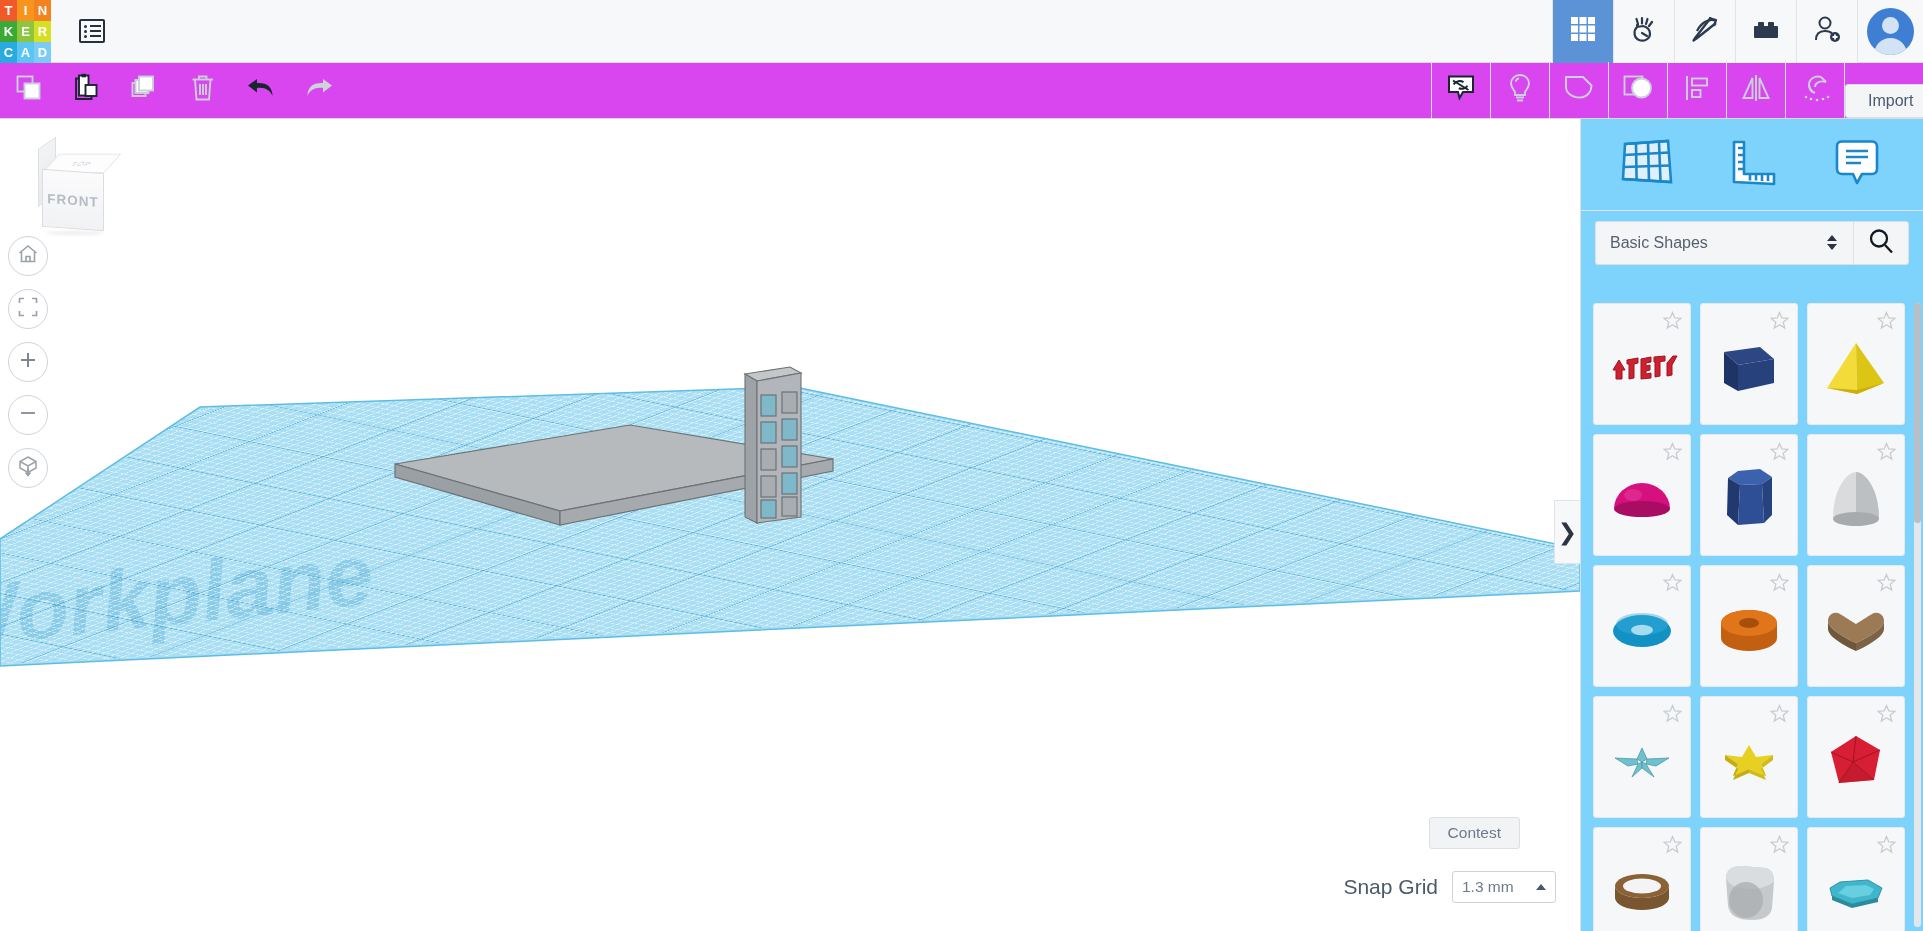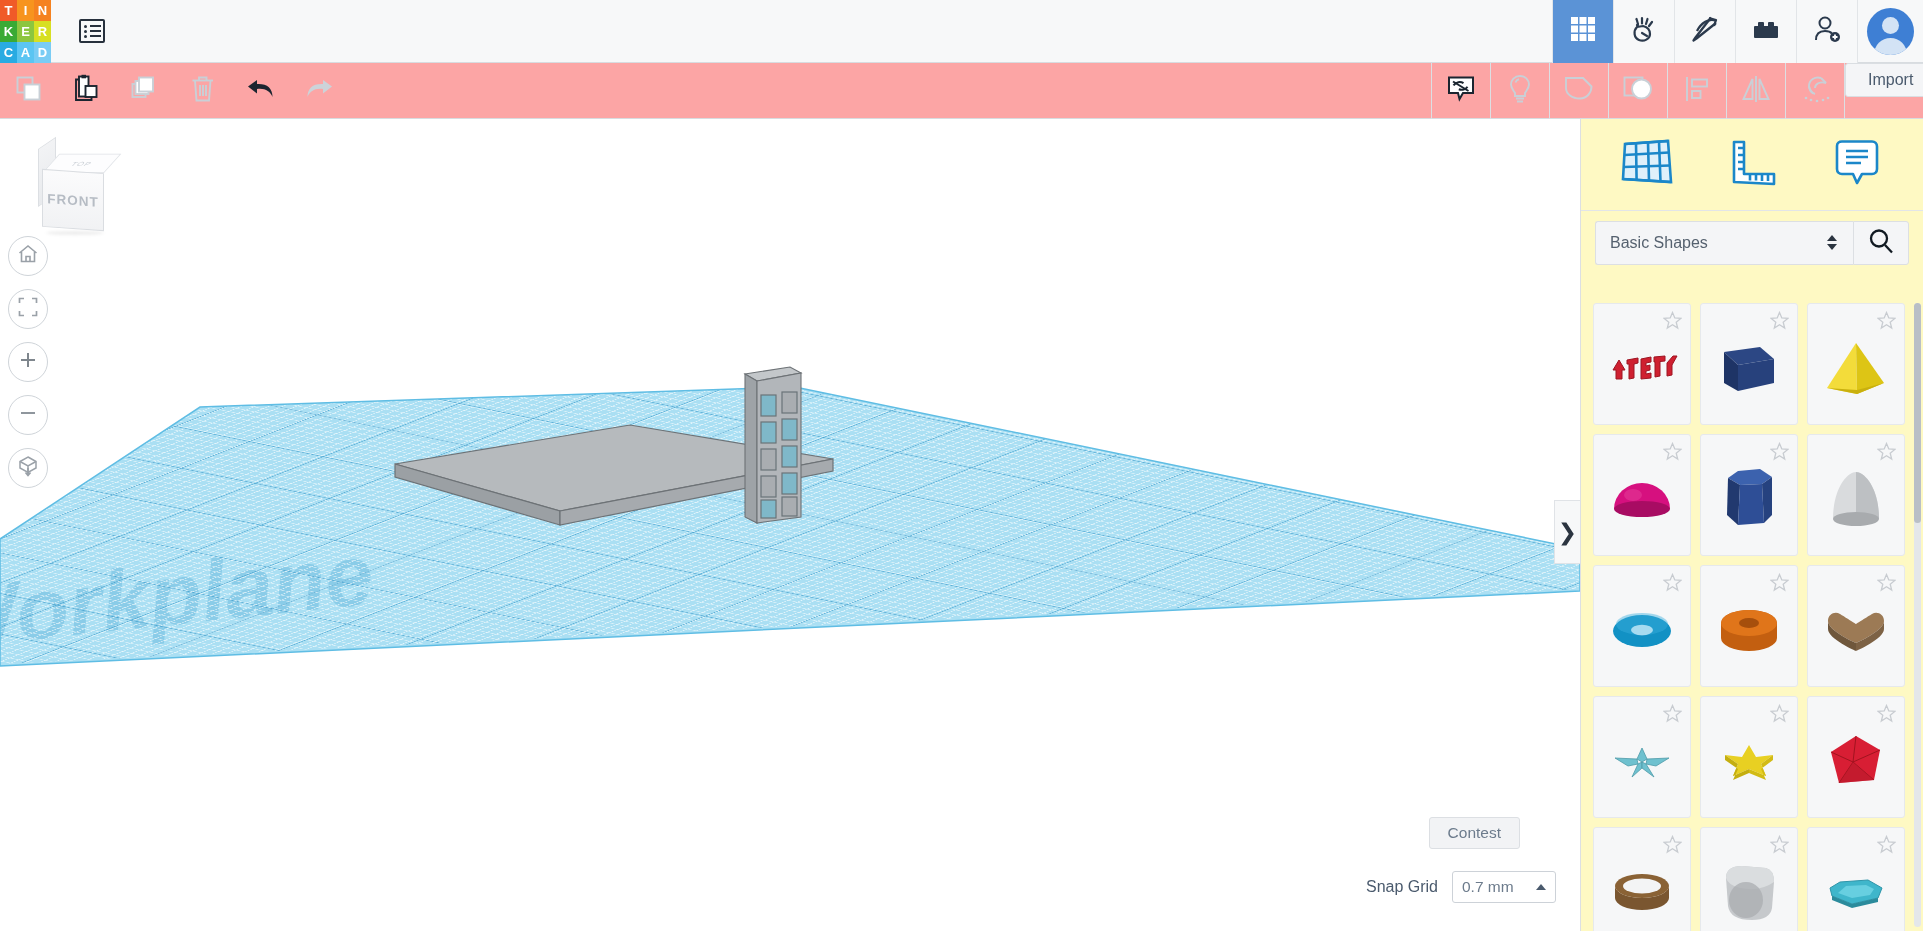--- a/index.html
+++ b/index.html
@@ -69,22 +69,22 @@
     background: #d3e3f5; border-radius: 50%; left: 15px; top: 9px;
   }
   .avatar-circle::after {
     content: ''; position: absolute; width: 33px; height: 22px;
     background: #d3e3f5; border-radius: 17px 17px 0 0; left: 7px; top: 30px;
   }
 
   
   #toolbar {
     position: absolute; top: 63px; left: 0; width: 1923px; height: 56px;
-    background: #fca5a5; border-bottom: 1px solid #d8dce0;
-    display: flex; align-items: flex-start;
+    background: #d946ef; border-bottom: 1px solid #d8dce0;
+    display: flex; align-items: flex-end;
   }
   .tb-group { display: flex; align-items: center; height: 56px; }
   .tb-sep { width: 1px; height: 56px; background: #dcdfe3; }
   .tb-btn {
     width: 58px; height: 56px; display: flex; align-items: center; justify-content: center;
     cursor: pointer;
   }
   .tb-btn.disabled { cursor: default; }
   #toolbar-right { margin-left: auto; display: flex; align-items: center; padding-right: 22px; gap: 10px; }
   .txt-btn {
@@ -151,21 +151,21 @@
     position: absolute; right: 60px; bottom: 82px;
     height: 32px; padding: 0 18px;
     background: #f2f3f5; border: 1px solid #dcdfe3; border-radius: 3px;
     color: #6c7b8c; font-size: 15.5px; display: flex; align-items: center;
     cursor: pointer;
   }
   #snap-row {
     position: absolute; right: 24px; bottom: 28px;
     display: flex; align-items: center; gap: 14px;
   }
-  #snap-label { font-size: 16px; color: #4a5a6d; }
+  #snap-label { font-size: 21px; color: #4a5a6d; }
   #snap-select {
     height: 32px; width: 104px;
     background: #ffffff; border: 1px solid #cdd2d8; border-radius: 3px;
     display: flex; align-items: center; padding: 0 9px;
     font-size: 15.5px; color: #6c7b8c; cursor: pointer; position: relative;
   }
   #snap-caret {
     position: absolute; right: 9px; top: 12px;
     width: 0; height: 0; border-left: 5px solid transparent;
     border-right: 5px solid transparent; border-bottom: 6px solid #4a5a6d;
@@ -178,21 +178,21 @@
     background: #f7f8f9; border: 1px solid #e0e3e7; border-right: none;
     display: flex; align-items: center; justify-content: center;
     font-size: 23px; color: #2b3440; cursor: pointer; z-index: 5;
     font-family: "Liberation Sans", sans-serif;
   }
 
   
   #panel {
     position: absolute; top: 119px; left: 1580px;
     width: 343px; height: 812px;
-    background: #fef9c3; border-left: 1px solid #dcdfe3;
+    background: #7dd3fc; border-left: 1px solid #dcdfe3;
   }
   #panel-tabs {
     height: 92px; display: flex; align-items: center; justify-content: space-around;
     border-bottom: 1px solid #e2e5e8; padding: 0 14px;
   }
   .panel-tab { width: 74px; height: 62px; display: flex; align-items: center; justify-content: center; cursor: pointer; }
 
   #panel-search-row {
     height: 64px; display: flex; align-items: center; padding: 0 14px; gap: 0;
   }
@@ -590,21 +590,21 @@
           <path d="M11 13 V20 M8.5 17.5 L11 20.5 L13.5 17.5" stroke-width="1.7"></path>
         </svg>
       </span>
     </div>
 
     <div id="settings-btn">Contest</div>
 
     <div id="snap-row">
       <div id="snap-label">Snap Grid</div>
       <div id="snap-select">
-        <span>0.7 mm</span>
+        <span>1.3 mm</span>
         <span id="snap-caret"></span>
       </div>
     </div>
   </div>
 
   <div id="panel-handle">❯</div>
 
   <div id="panel">
 
     <div id="panel-tabs">

